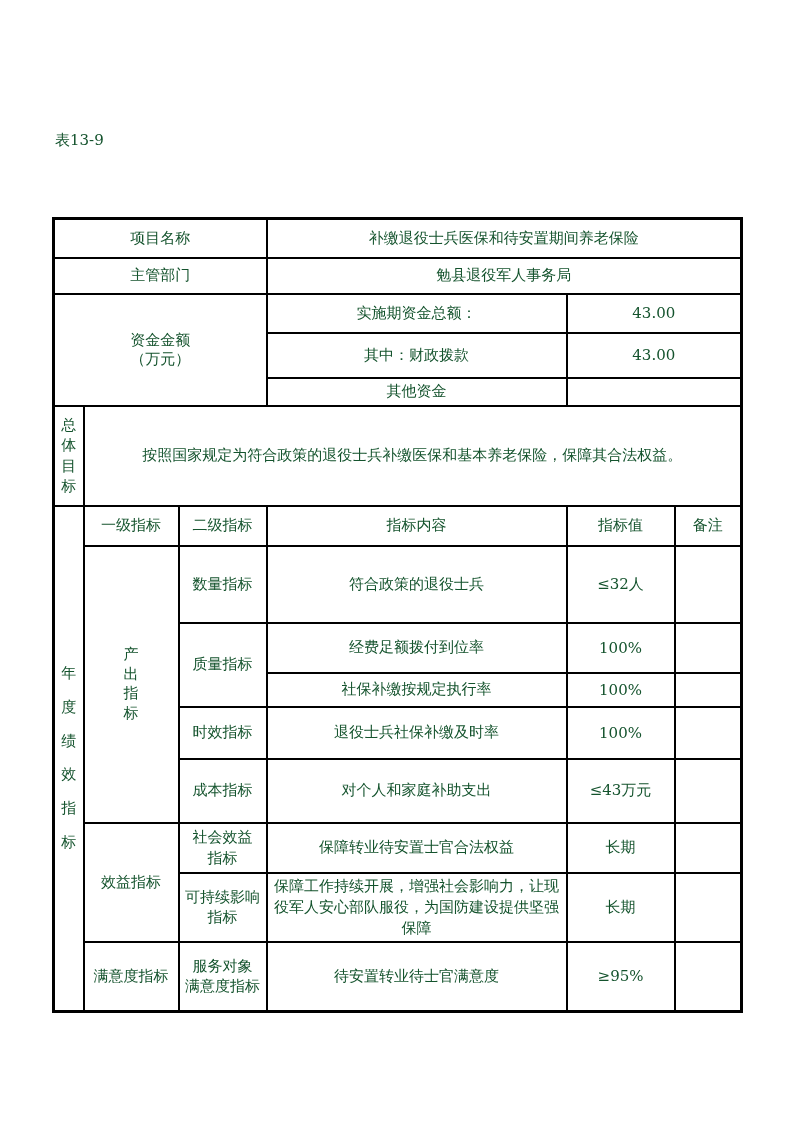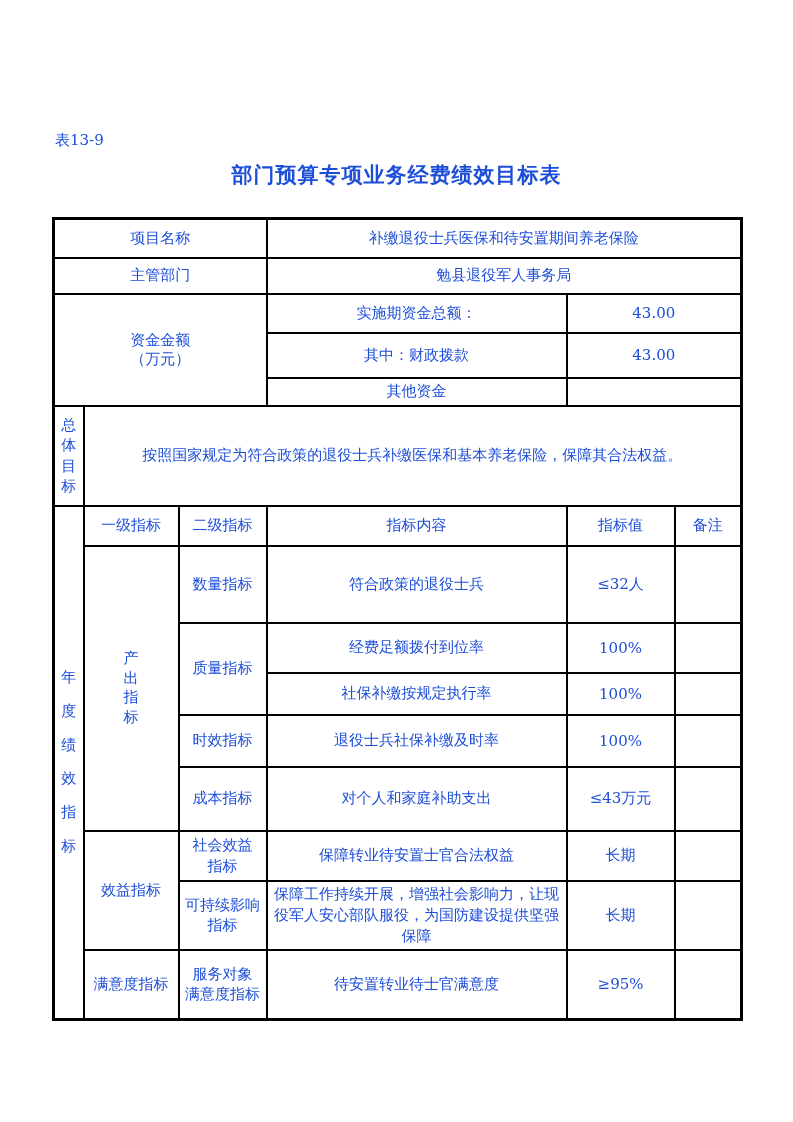--- a/index.html
+++ b/index.html
@@ -6,21 +6,21 @@
     margin: 0;
     padding: 0;
     background: #ffffff;
   }
   .page {
     position: relative;
     width: 793px;
     height: 1122px;
     background: #ffffff;
     font-family: "DejaVu Serif", "Liberation Serif", serif;
-    color: #1d4ed8;
+    color: #14532d;
     overflow: hidden;
   }
   .table-label {
     position: absolute;
     left: 55px;
     top: 131px;
     font-size: 15px;
   }
   .doc-title {
     position: absolute;
@@ -54,21 +54,21 @@
   
   tr.r1  { height: 39px; margin-top: 7px; }
   tr.r2  { height: 36px; }
   tr.r3  { height: 39px; }
   tr.r4  { height: 45px; }
   tr.r5  { height: 28px; }
   tr.r6  { height: 100px; margin-left: 48px; }
   tr.r7  { height: 40px; }
   tr.r8  { height: 77px; }
   tr.r9  { height: 50px; }
-  tr.r10 { height: 42px; }
+  tr.r10 { height: 34px; }
   tr.r11 { height: 52px; }
   tr.r12 { height: 64px; }
   tr.r13 { height: 50px; }
   tr.r14 { height: 45px; }
   tr.r15 { height: 70px; }
 
   td.left { text-align: left; }
   td.goal-text {
     text-align: left;
     padding-left: 8px;
@@ -99,21 +99,20 @@
   .vspan.mid   { line-height: 1.3; }   
   .vspan.wide  { line-height: 2.25; }  
 </style>
 </head>
 <body>
 
 <div class="page">
 
   <div class="table-label">表13-9</div>
 
-  <h1 class="doc-title">部门预算专项业务经费绩效目标表</h1>
 
   <table class="budget-table">
     <colgroup>
       <col style="width:30px">
       <col style="width:95px">
       <col style="width:88px">
       <col style="width:300px">
       <col style="width:108px">
       <col style="width:67px">
     </colgroup>

